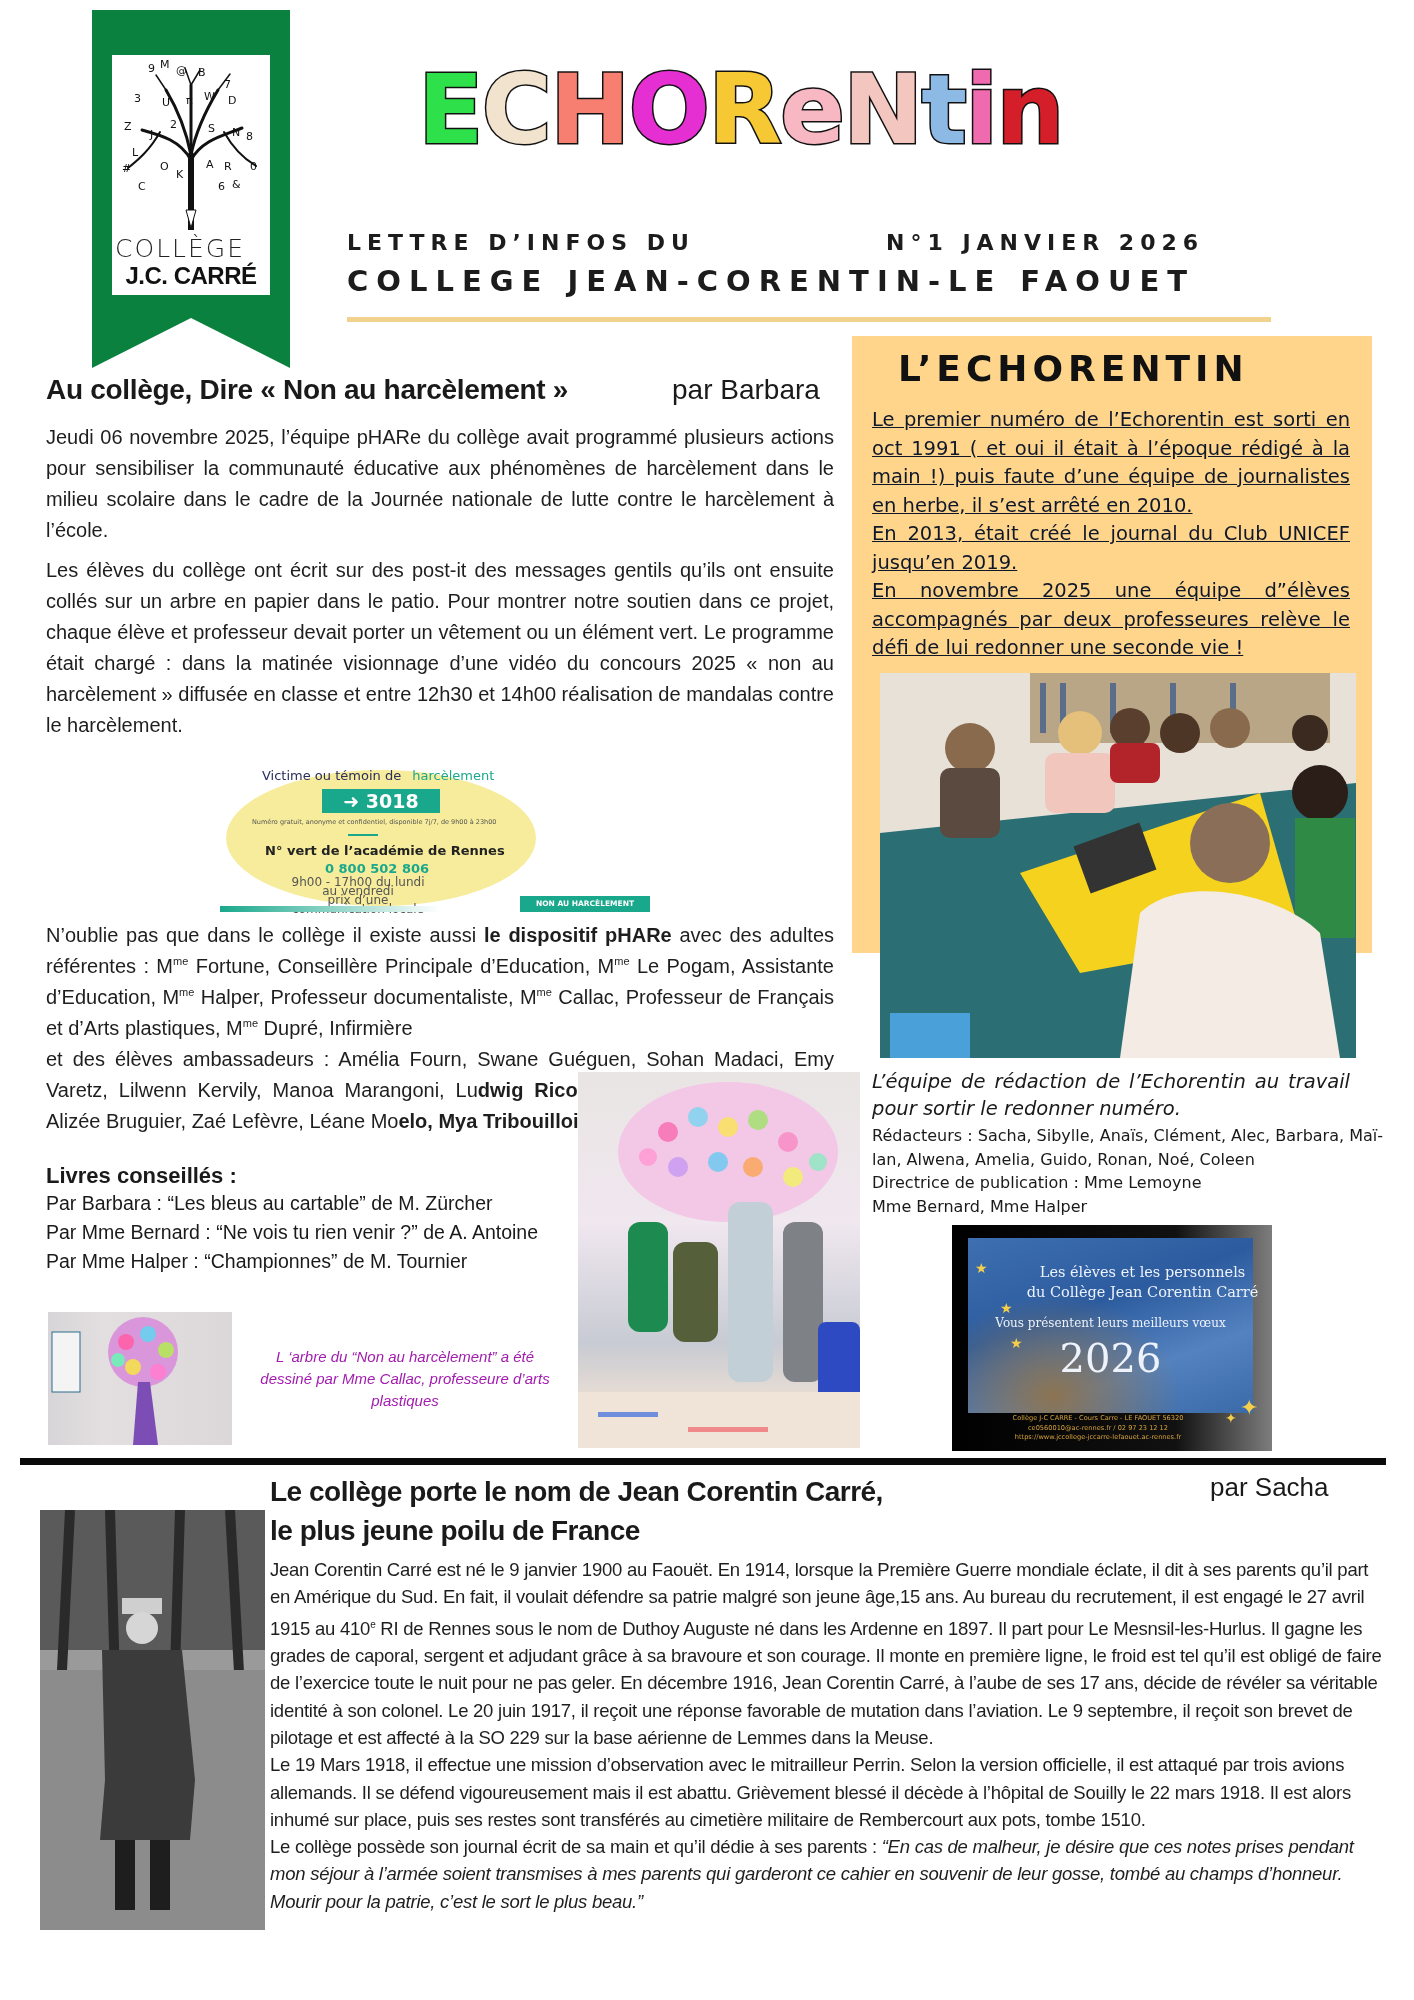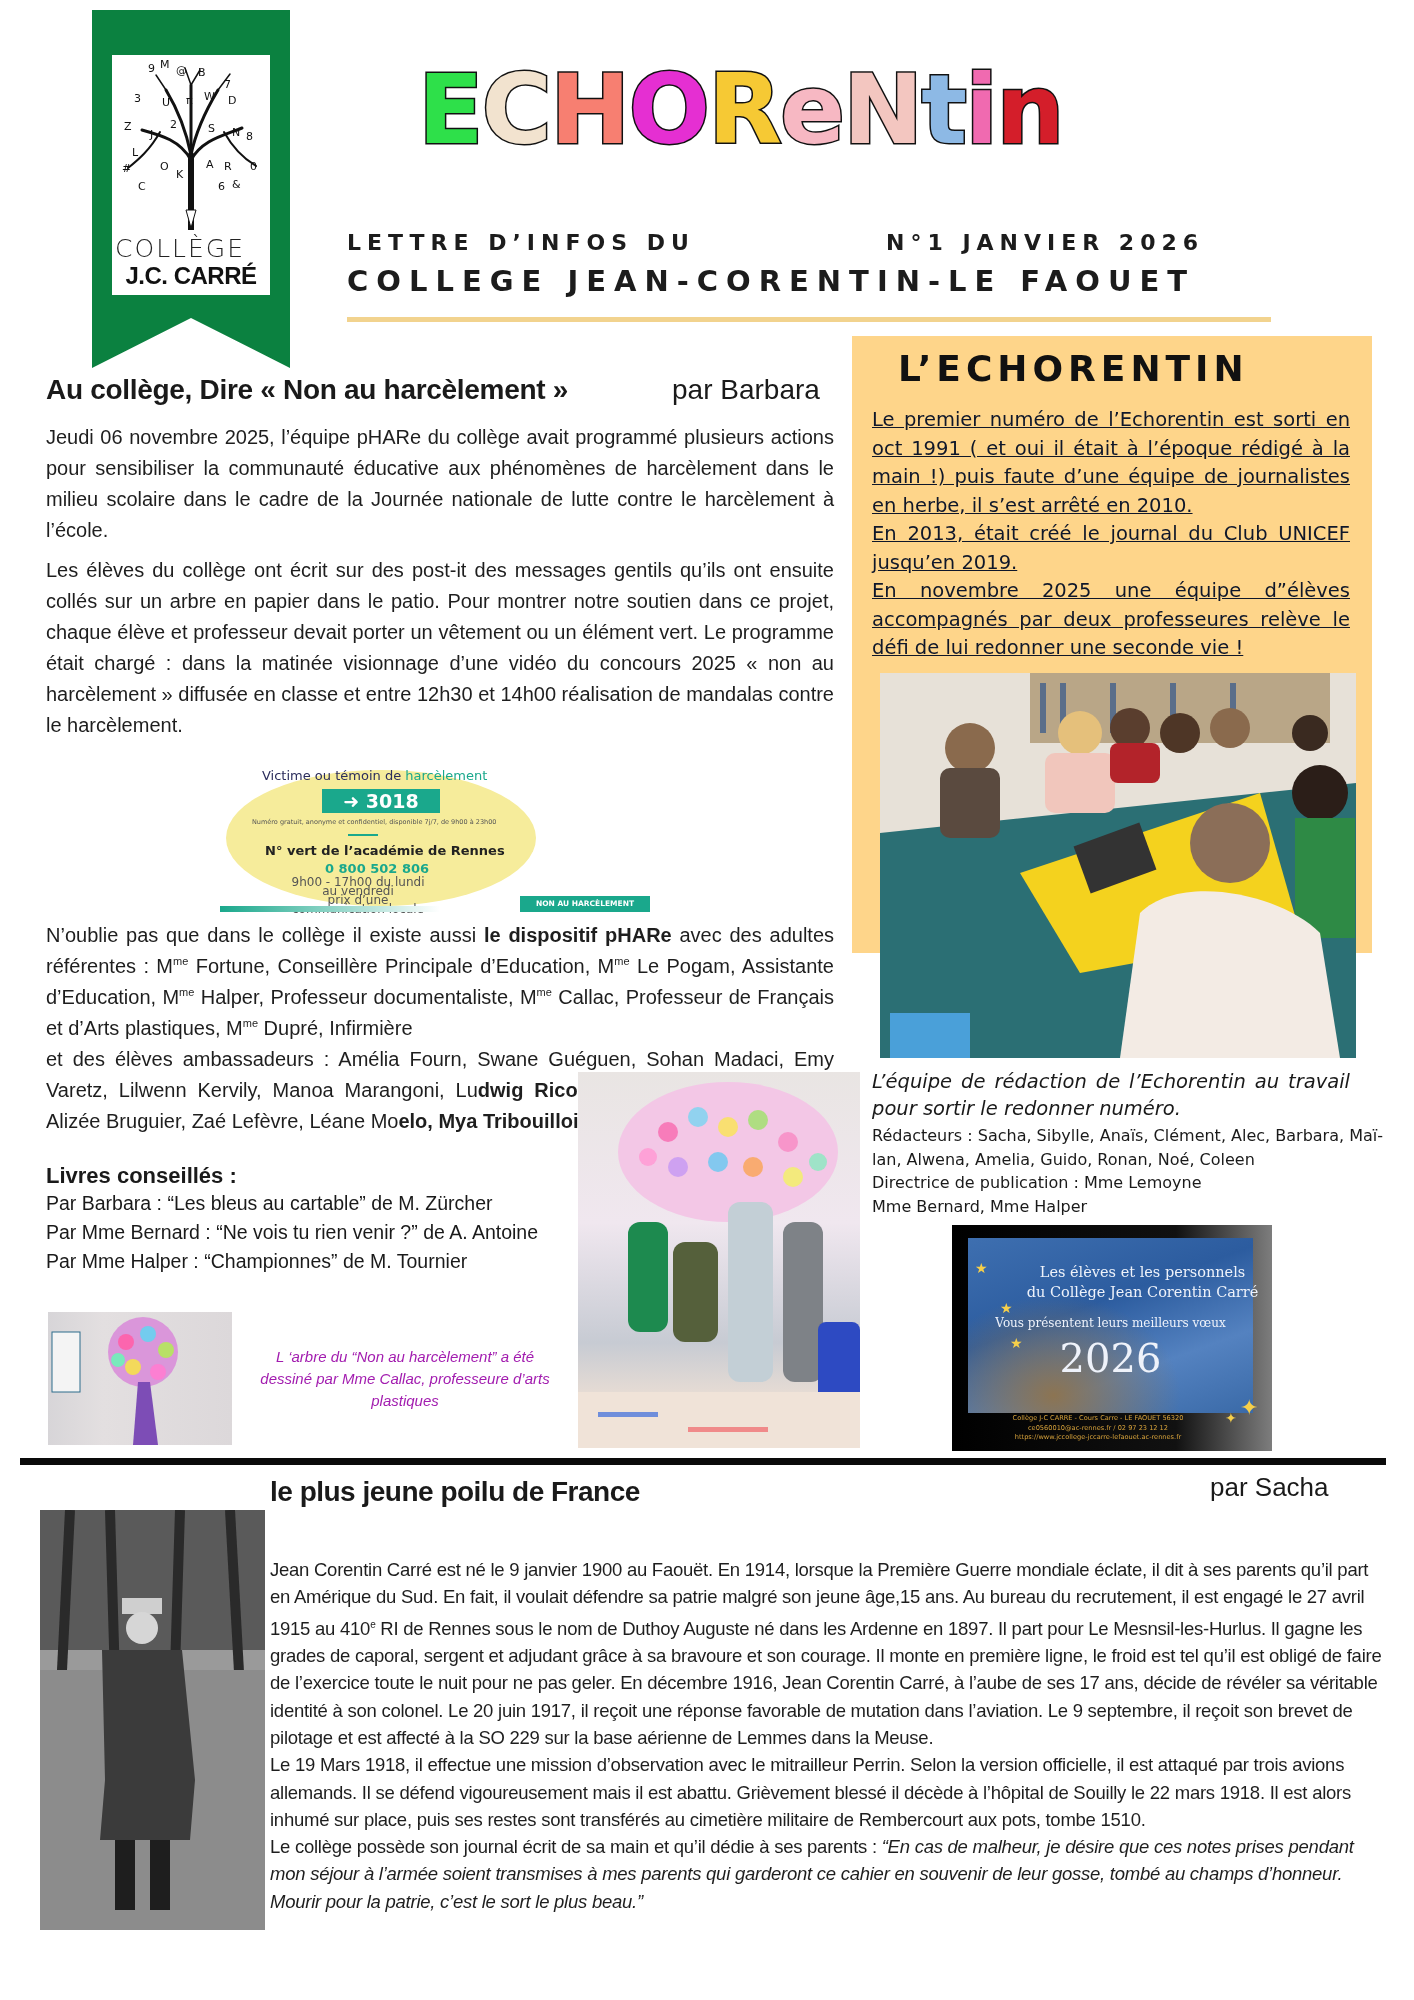--- a/index.html
+++ b/index.html
@@ -27,21 +27,21 @@
   .art-title { left: 46px; top: 374px; font-size: 28px; font-weight: bold; font-family: "Liberation Sans", sans-serif; letter-spacing: -0.3px; white-space: nowrap; }
   .art-by { left: 672px; top: 374px; font-size: 28px; font-family: "Liberation Sans", sans-serif; }
   .para { font-size: 20px; line-height: 31px; text-align: justify; font-family: "Liberation Sans", sans-serif; color: #1e1e1e; }
   .p1 { left: 46px; top: 422px; width: 788px; }
   .p2 { left: 46px; top: 555px; width: 788px; }
 
   
   .poster { left: 210px; top: 758px; width: 470px; height: 160px; background: #fff; }
   .poster-oval { left: 226px; top: 770px; width: 310px; height: 136px; border-radius: 50%; background: #f6ec9b; }
   .poster-t1 { left: 262px; top: 768px; font-size: 13px; color: #2b2d5c; font-family: "DejaVu Sans", sans-serif; }
-  .poster-t1 b { color: #1aa88c; font-weight: normal; }
+  .poster-t1 b { color: #1aa88c; font-weight: normal; margin-left: 7px; }
   .poster-num { left: 322px; top: 789px; width: 118px; height: 24px; background: #1aa88c; color: #fff; font-weight: bold; font-size: 19px; text-align: center; line-height: 24px; font-family: "DejaVu Sans", sans-serif; }
   .poster-small { left: 252px; top: 818px; font-size: 6.5px; color: #555; font-family: "DejaVu Sans", sans-serif; }
   .poster-sep { left: 348px; top: 834px; width: 30px; height: 2px; background: #1aa88c; }
   .poster-t2 { left: 265px; top: 843px; font-size: 13px; font-weight: bold; color: #222; font-family: "DejaVu Sans", sans-serif; }
   .poster-tel { left: 325px; top: 861px; font-size: 13px; font-weight: bold; color: #1aa88c; font-family: "DejaVu Sans", sans-serif; }
   .poster-hours { left: 288px; top: 878px; width: 140px; text-align: center; font-size: 12px; color: #555; line-height: 9px; font-family: "DejaVu Sans", sans-serif; }
   .poster-line { left: 220px; top: 906px; width: 220px; height: 6px; background: linear-gradient(90deg, #1aa88c, #fff); }
   .poster-tag { left: 520px; top: 896px; width: 130px; height: 16px; background: #1aa88c; color: #fff; font-size: 7.5px; font-weight: bold; text-align: center; line-height: 16px; font-family: "DejaVu Sans", sans-serif; }
 
   .p3 { left: 46px; top: 920px; width: 788px; }
@@ -282,20 +282,21 @@
     <div>https://www.jccollege-jccarre-lefaouet.ac-rennes.fr</div>
   </div>
 <span class="abs card-star" style="left:975px;top:1260px">★</span>
 <span class="abs card-star" style="left:1000px;top:1300px">★</span>
 <span class="abs card-star" style="left:1010px;top:1335px">★</span>
 <span class="abs card-star" style="left:1240px;top:1395px;font-size:22px">✦</span>
 <span class="abs card-star" style="left:1225px;top:1410px">✦</span>
 
 <div class="abs black-rule"></div>
 <div class="abs b-title">
+    <div>Le collège porte le nom de Jean Corentin Carré,</div>
     <div>le plus jeune poilu de France</div>
   </div>
 <div class="abs b-by">par Sacha</div>
 
 <div class="abs photo ph-soldier">
   <svg width="225" height="420" viewBox="0 0 225 420">
     <rect width="225" height="420" fill="#9a9a9a"></rect>
     <rect y="0" width="225" height="140" fill="#5a5a5a"></rect>
     <g stroke="#2a2a2a" stroke-width="10">
         <line x1="30" y1="0" x2="20" y2="200"></line>

